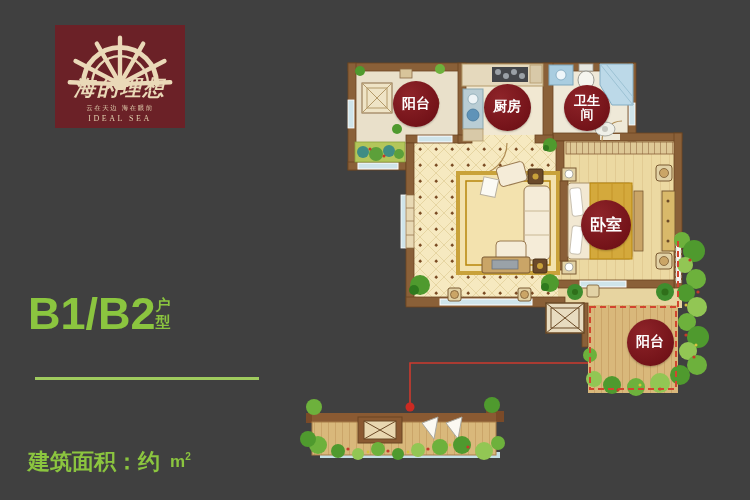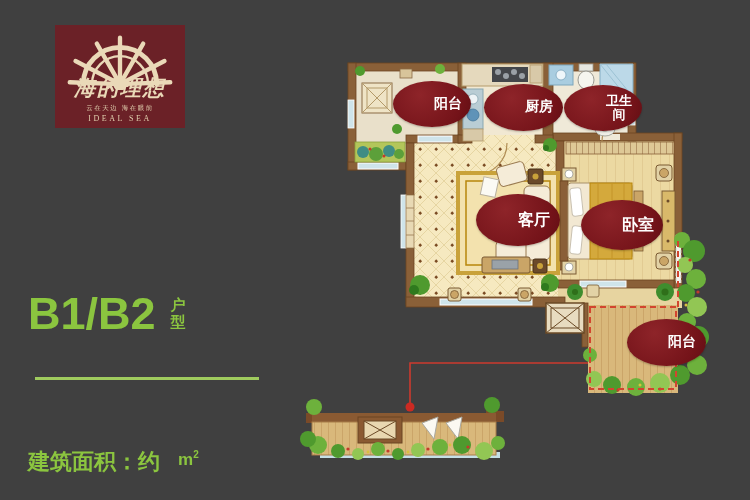--- a/index.html
+++ b/index.html
@@ -13,43 +13,43 @@
         justify-content:flex-start;overflow:hidden;}
   .logo svg{display:block;margin-top:5px;}
   .brand-cn{color:#ead9b8;font-size:21px;font-weight:bold;letter-spacing:2px;
             margin-top:-16px;font-family:"Liberation Serif","DejaVu Serif",serif;
             font-style:italic;white-space:nowrap;}
   .brand-tagline{color:#e0cfae;font-size:6.5px;letter-spacing:1.5px;margin-top:2px;white-space:nowrap;}
   .brand-en{color:#e0cfae;font-size:8px;letter-spacing:2.5px;
             font-family:"Liberation Serif","DejaVu Serif",serif;margin-top:1px;}
 
   
-  .green{color:#8bc53f;gap:8px;}
+  .green{color:#8bc53f;}
   .unit-head{position:absolute;left:28px;top:293px;display:flex;align-items:flex-start;}
   .unit-code{font-size:45px;font-weight:bold;line-height:0.95;letter-spacing:0;}
   .unit-type{display:inline-block;width:1.05em;font-size:15px;font-weight:bold;
-             line-height:1.15;margin-left:7px;margin-top:3px;word-break:break-all;}
+             line-height:1.15;margin-top:3px;word-break:break-all;}
   .unit-bldg{font-size:26px;font-weight:bold;margin-left:16px;margin-top:14px;letter-spacing:1px;}
   .divider{position:absolute;left:35px;top:377px;width:224px;height:3px;background:#9fcb5e;}
   .unit-layout{position:absolute;left:28px;top:423px;font-size:22px;font-weight:bold;letter-spacing:1px;}
-  .unit-area{position:absolute;left:28px;top:449px;display:flex;align-items:flex-start;font-weight:bold;}
+  .unit-area{position:absolute;left:28px;top:449px;display:flex;align-items:center;font-weight:bold;}
   .unit-area .pfx{font-size:22px;line-height:1.15;}
   .unit-area .num{font-size:31px;line-height:0.95;letter-spacing:0.5px;}
   .unit-area .unit{font-size:17px;line-height:1.2;margin-left:10px;}
   .unit-area sup{font-size:10px;vertical-align:super;}
 
   
   .plan{position:absolute;left:300px;top:45px;width:440px;height:440px;}
 
   
   #room-labels{position:absolute;inset:0;pointer-events:none;}
   .room-label{position:absolute;border-radius:50%;
       background:radial-gradient(circle at 35% 30%, #8e2429 0%, #741319 70%, #5f0e13 100%);
       color:#fff;font-weight:bold;display:flex;align-items:center;justify-content:center;
-      text-align:center;box-shadow:0 1px 2px rgba(0,0,0,0.25);padding-left:32px;}
+      text-align:center;box-shadow:0 1px 2px rgba(0,0,0,0.25);}
   .room-label span{display:inline-block;line-height:1.1;}
   .room-label.wrap span{width:2.2em;line-height:1.05;}
 </style>
 </head>
 <body>
 
 <div class="stage">
 
   <div class="logo">
     <svg width="116" height="60" viewBox="0 0 120 62">
@@ -328,23 +328,20 @@
   <div id="room-labels">
       <div class="room-label" style="left: 393px; top: 81px; width: 46px; height: 46px; font-size: 14px;">
         <span>阳台</span>
       </div>
       <div class="room-label wrap" style="left: 564px; top: 85px; width: 46px; height: 46px; font-size: 13px;">
         <span>卫生间</span>
       </div>
       <div class="room-label" style="left: 483.5px; top: 83.5px; width: 47px; height: 47px; font-size: 14px;">
         <span>厨房</span>
       </div>
-      <div class="room-label" style="left: 476px; top: 194px; width: 52px; height: 52px; font-size: 16px;">
-        <span>客厅</span>
-      </div>
       <div class="room-label" style="left: 581px; top: 200px; width: 50px; height: 50px; font-size: 16px;">
         <span>卧室</span>
       </div>
       <div class="room-label" style="left: 626.5px; top: 318.5px; width: 47px; height: 47px; font-size: 14px;">
         <span>阳台</span>
       </div>
     </div>
 </div>
 
 </body></html>

